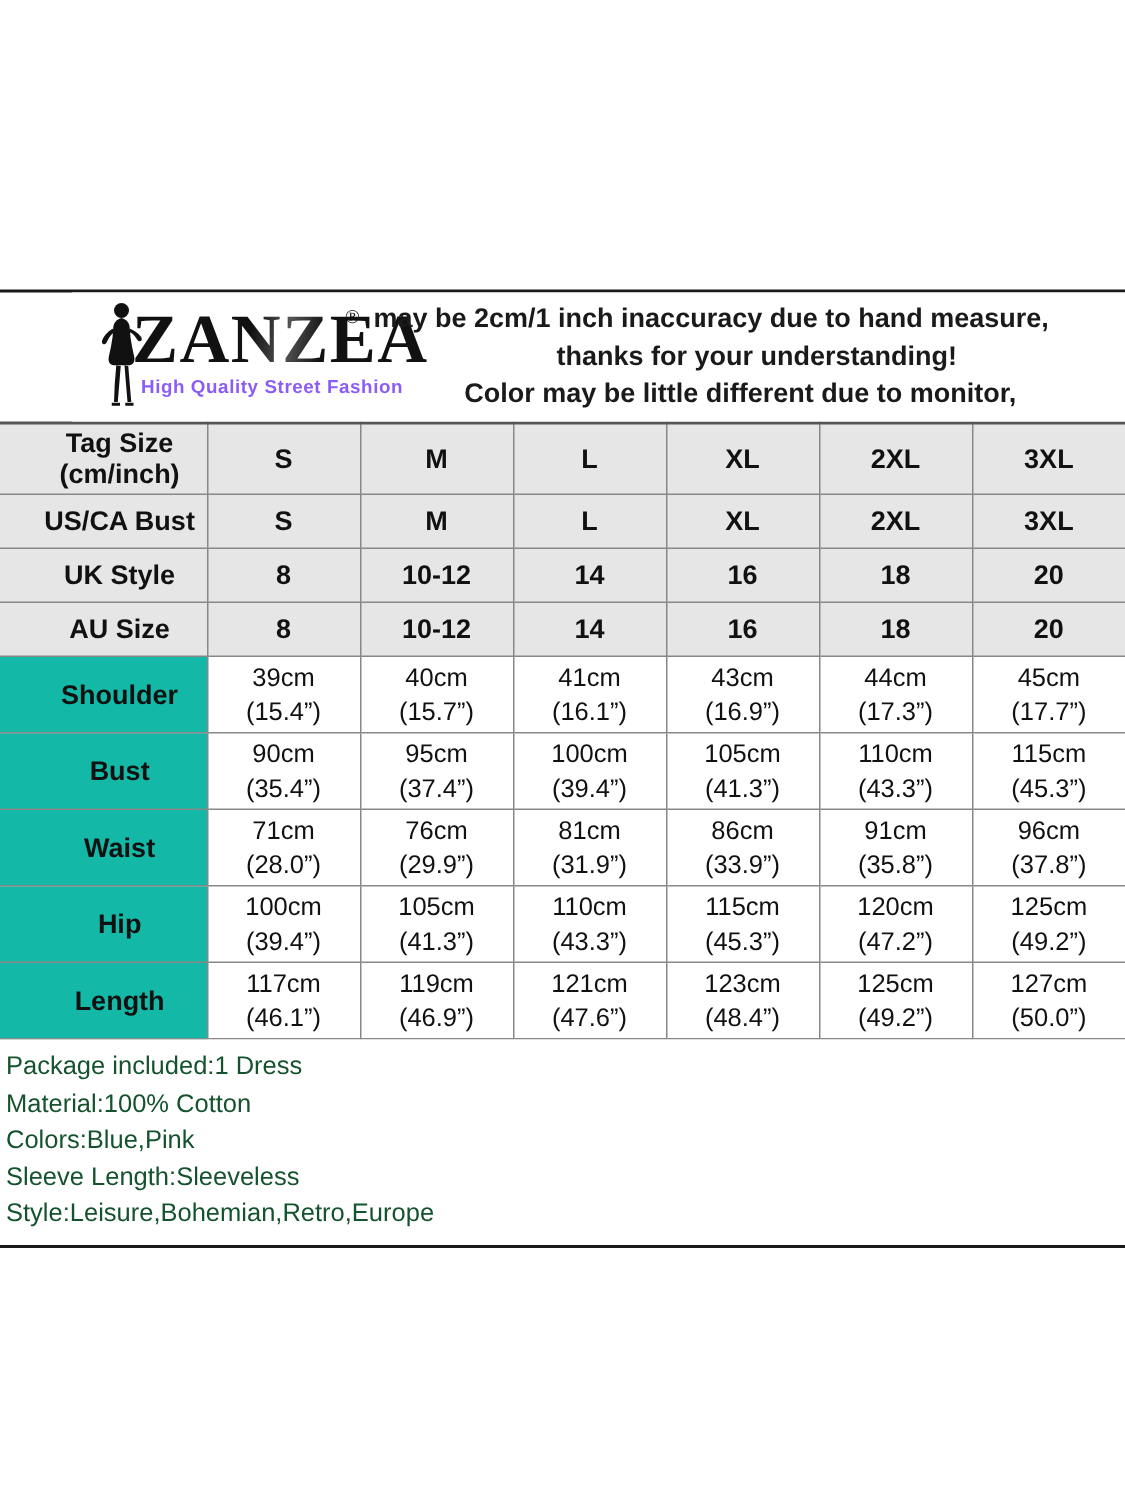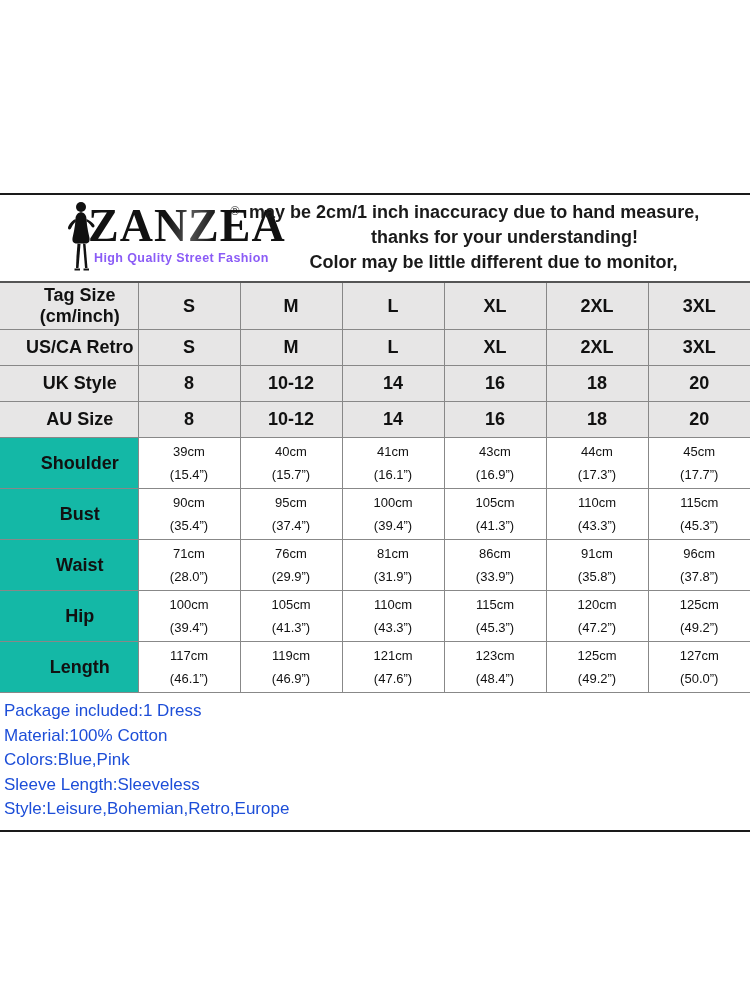--- a/index.html
+++ b/index.html
@@ -153,37 +153,37 @@
 
   
   .mrow td.lbl {
     background: #14b8a6;
     font-size: 18px;
     font-weight: 700;
     height: 48px;
   }
   .mrow td.val {
     background: #ffffff;
-    font-size: 13px;
+    font-size: 17px;
     font-weight: 500;
     line-height: 23px;
     padding: 2px 0;
   }
   .mrow td.val .cm { display: block; }
   .mrow td.val .inch { display: block; }
 
   
   .details {
     background: #ffffff;
     padding: 6px 0 8px 4px;
   }
   .details .drow {
     font-size: 17px;
     font-weight: 500;
-    color: #1d4ed8;
+    color: #14532d;
     line-height: 24.5px;
     white-space: nowrap;
   }
 </style>
 </head>
 <body>
 
 <div id="page">
 
   <div class="content-block">
@@ -236,21 +236,21 @@
           </td>
           <td>S</td>
           <td>M</td>
           <td>L</td>
           <td>XL</td>
           <td>2XL</td>
           <td>3XL</td>
         </tr>
 
         <tr class="hrow short">
-          <td>US/CA Retro</td>
+          <td>US/CA Bust</td>
           <td>S</td>
           <td>M</td>
           <td>L</td>
           <td>XL</td>
           <td>2XL</td>
           <td>3XL</td>
         </tr>
 
         <tr class="hrow short">
           <td>UK Style</td>

